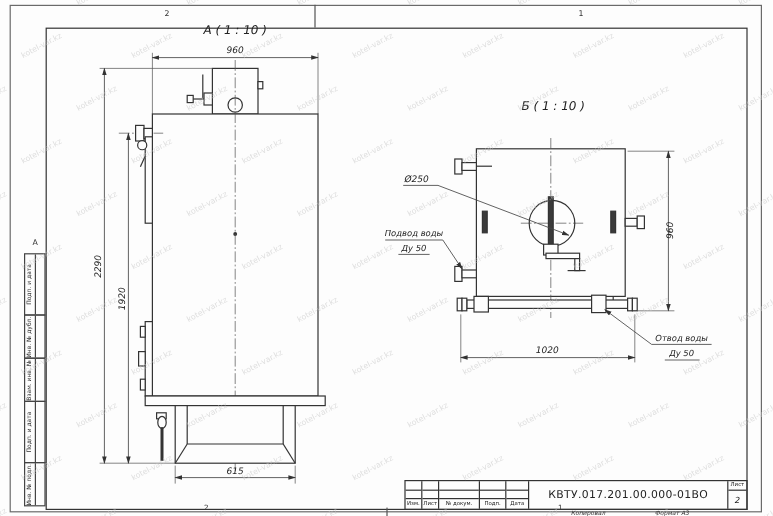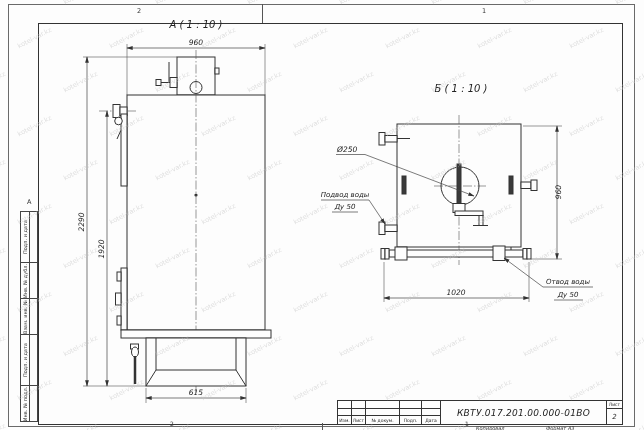--- a/index.html
+++ b/index.html
@@ -17,21 +17,21 @@
   .mblock:first-child{margin-top:0;}
   .mblock .lblcol{position:absolute;left:0;top:0;width:9px;height:100%;border-right:1px solid #444;box-sizing:border-box;}
   .mblock .lblcol span{position:absolute;left:50%;top:50%;transform:translate(-50%,-50%) rotate(-90deg);
       white-space:nowrap;font-size:5px;color:#333;}
   
   #title-block{left:337px;top:400px;width:286px;height:25px;border:1.4px solid #333;box-sizing:border-box;display:flex;background:transparent;}
   .tb-col{border-right:1px solid #333;box-sizing:border-box;display:flex;flex-direction:column;}
   .tb-r{flex:1;border-bottom:1px solid #333;box-sizing:border-box;}
   .tb-lab{flex:1.2;display:flex;align-items:center;justify-content:center;font-size:4.5px;color:#222;}
   .tb-doc{flex:1;border-right:1px solid #333;box-sizing:border-box;display:flex;align-items:center;justify-content:center;
-          font-size:9px;font-style:italic;letter-spacing:.3px;}
+          font-size:9px;letter-spacing:.3px;}
   .tb-sheet{width:15px;display:flex;flex-direction:column;}
   .tb-sheet-h{height:8px;border-bottom:1px solid #333;box-sizing:border-box;font-size:4.5px;display:flex;align-items:center;justify-content:center;}
   .tb-sheet-n{flex:1;display:flex;align-items:center;justify-content:center;font-size:7px;font-style:italic;}
   .footer-txt{font-size:5px;font-style:italic;color:#333;}
   
   #watermark-layer{left:0;top:0;width:644px;height:430px;pointer-events:none;z-index:9;}
   .wm{position:absolute;transform:rotate(-28deg);font-size:6.5px;opacity:.55;white-space:nowrap;}
   
   #drawing{position:absolute;left:0;top:0;z-index:2;}
   #drawing text{font-family:"DejaVu Sans",sans-serif;font-style:italic;fill:#222;}

